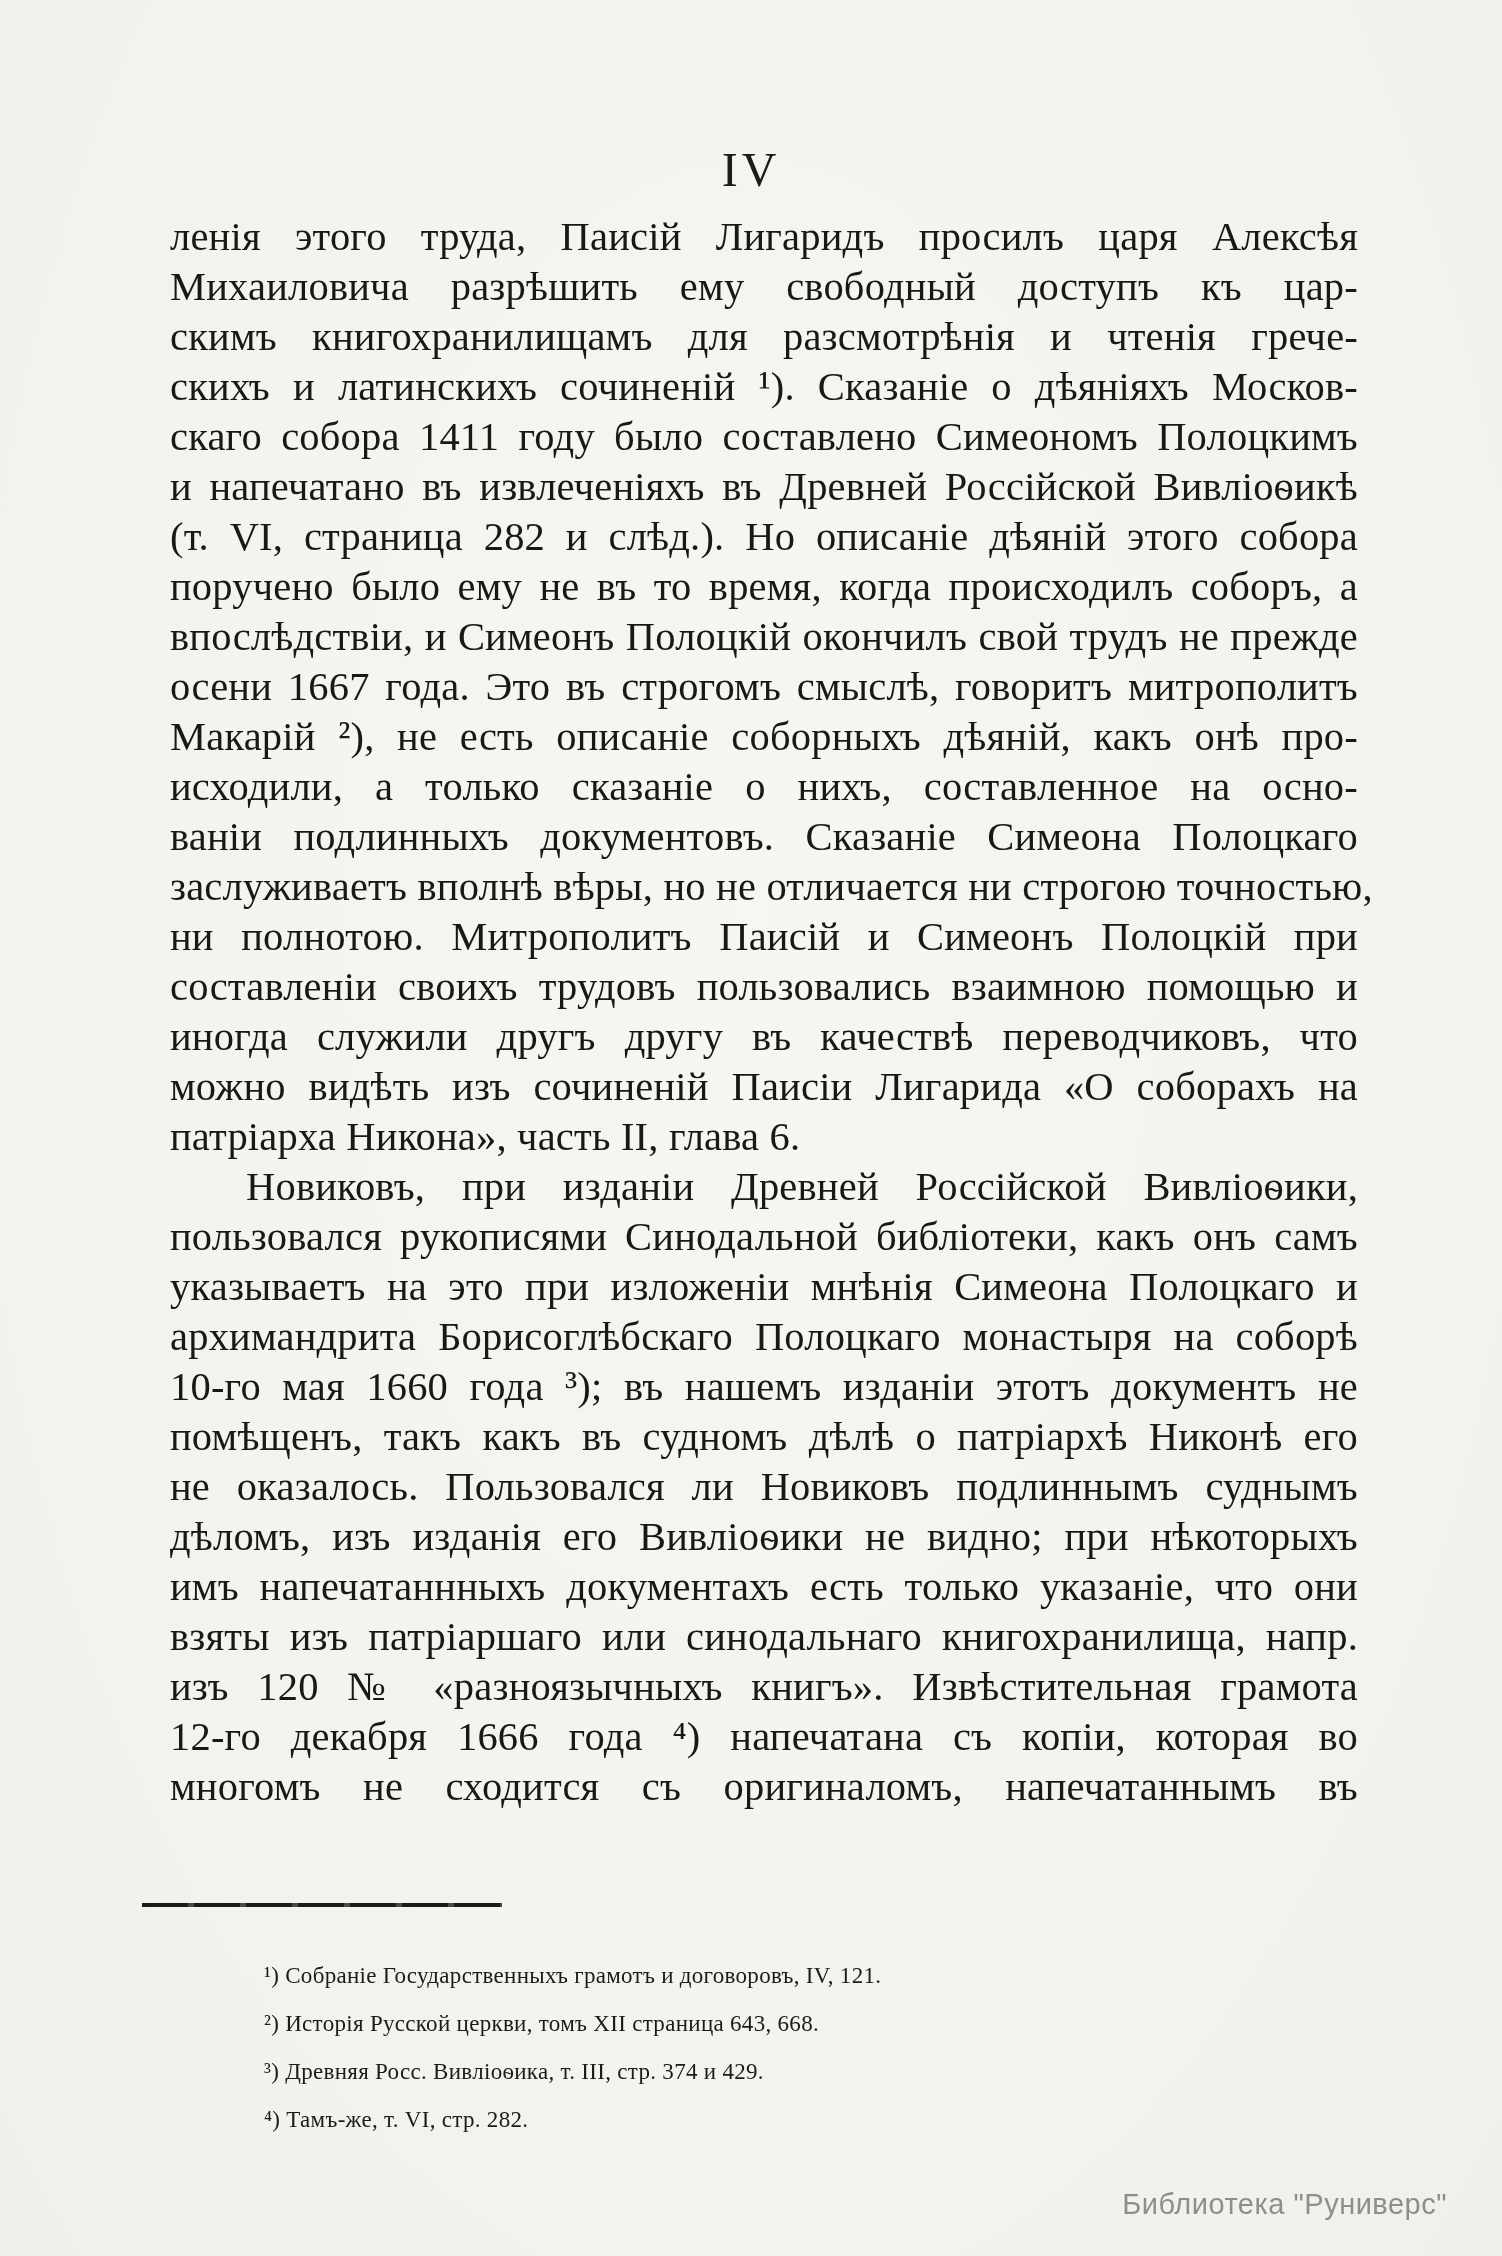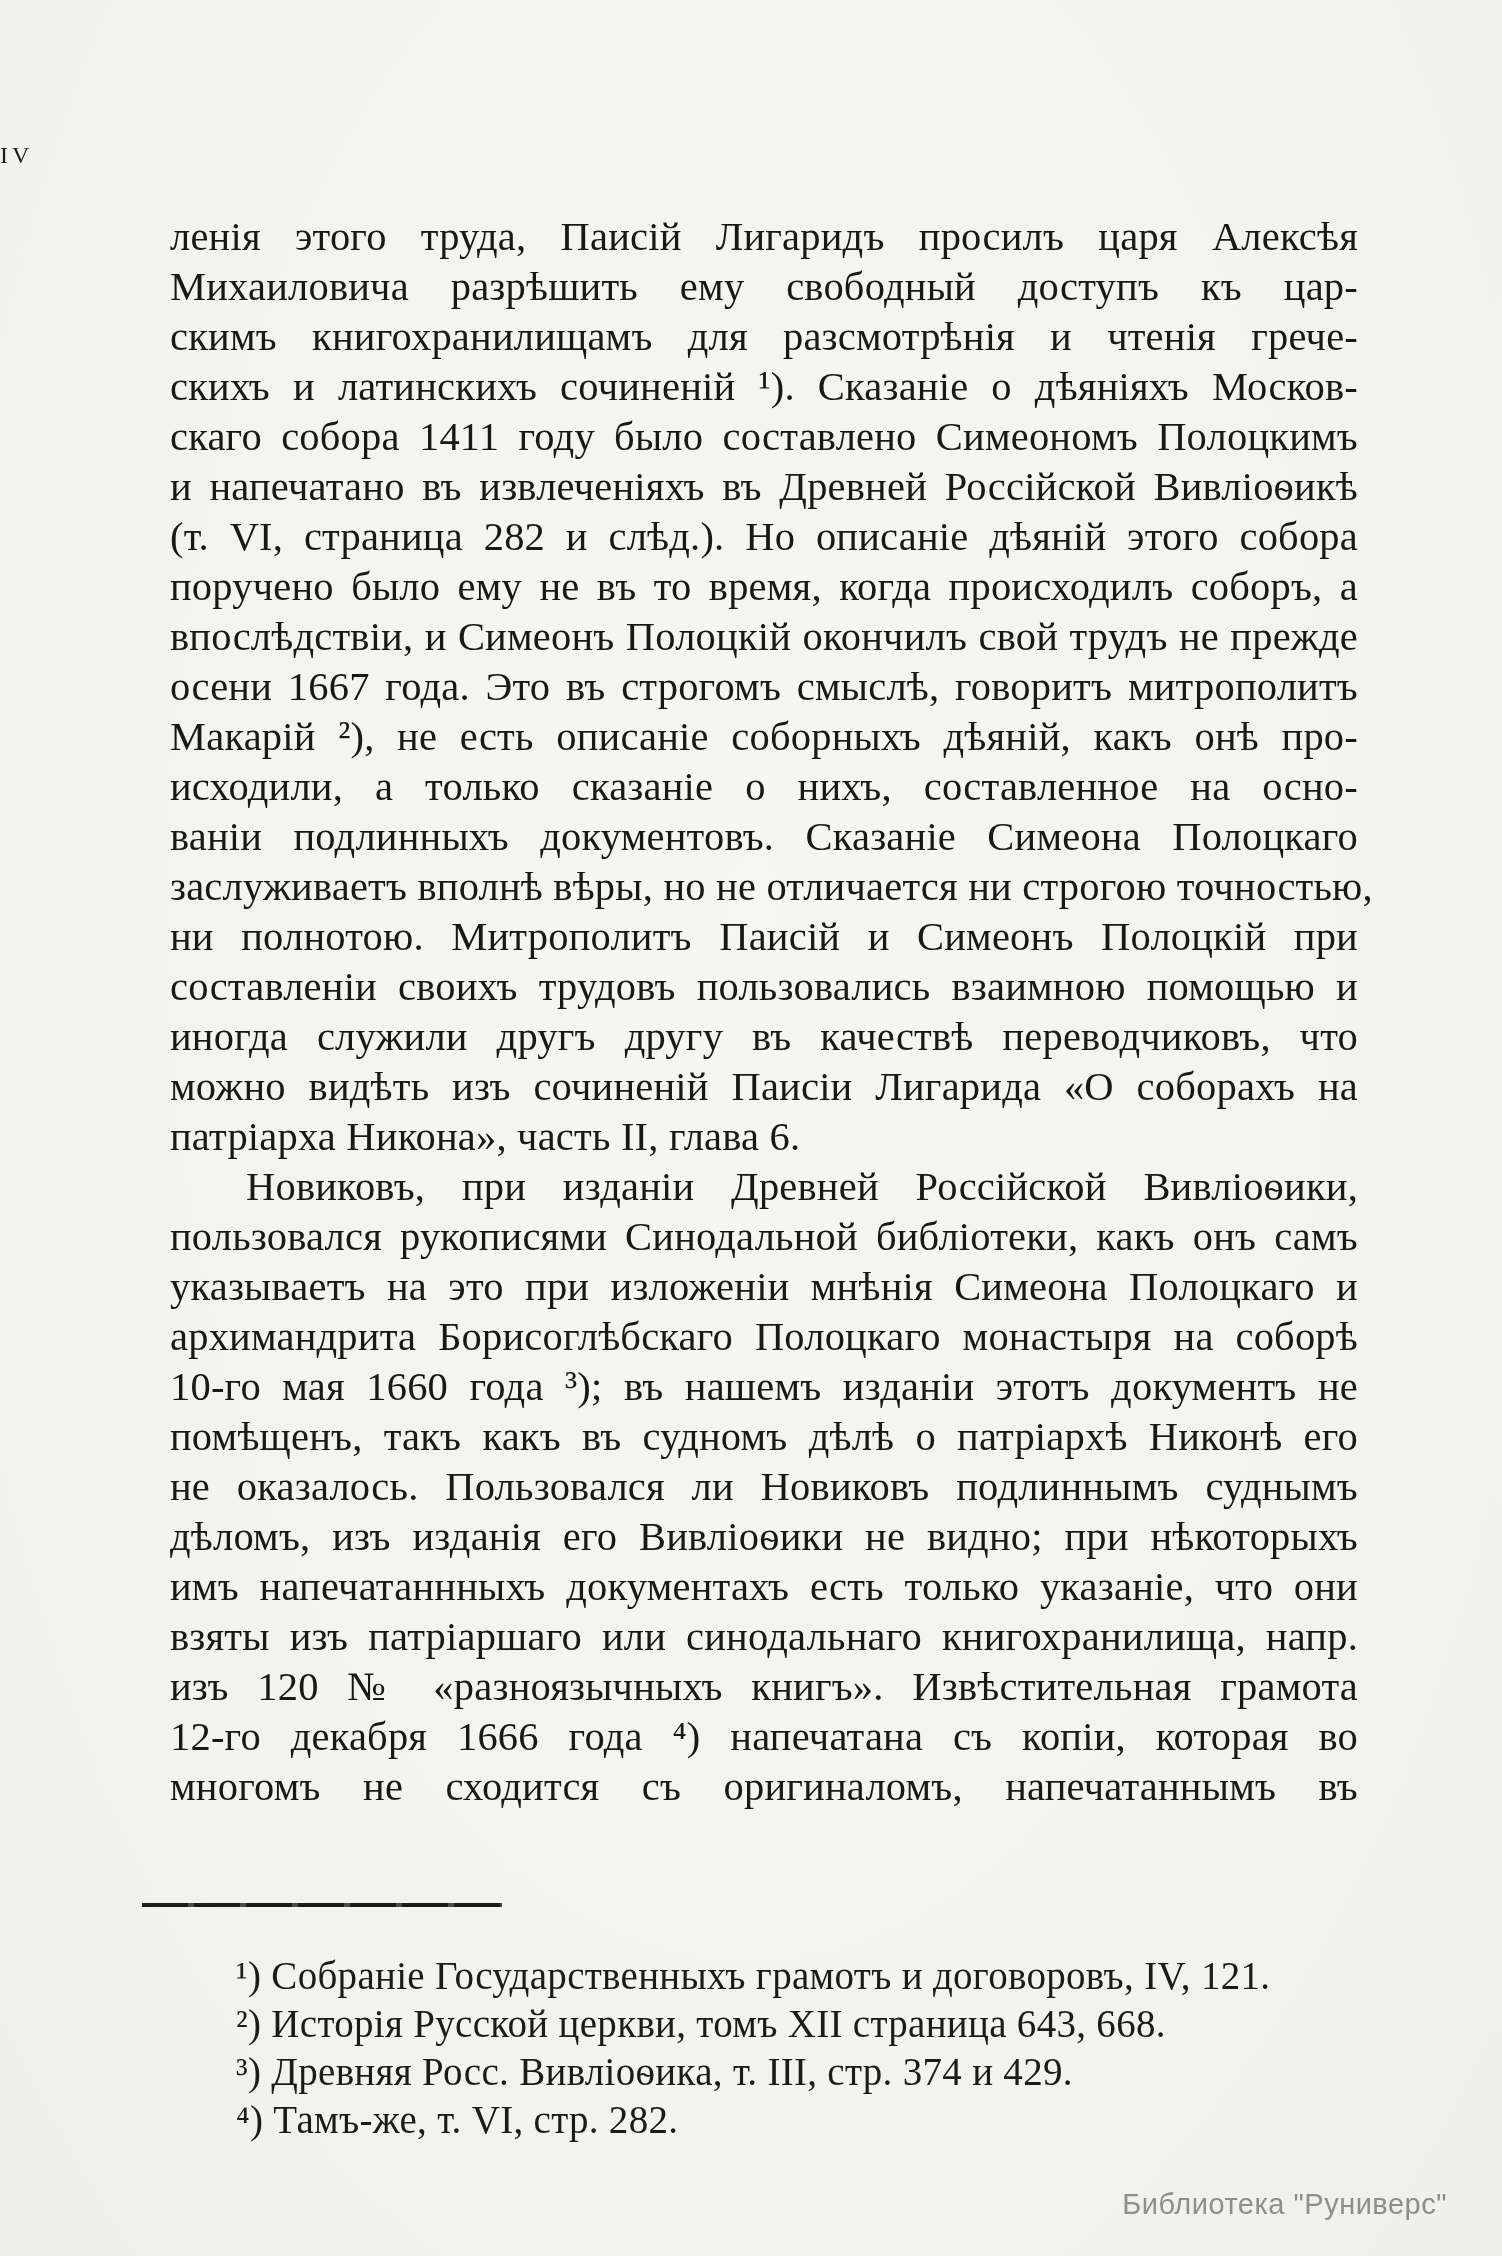--- a/index.html
+++ b/index.html
@@ -7,22 +7,22 @@
     position:relative;
     width:1502px; height:2256px;
     background:#f4f5f0;
     background-image: radial-gradient(ellipse at 50% 40%, #f6f7f2 0%, #f2f3ee 70%, #eef0e9 100%);
     font-family:"Liberation Serif","DejaVu Serif",serif;
     color:#181816;
     overflow:hidden;
   }
   .pagenum {
     position:absolute; top:142px; left:0; width:100%;
-    text-align:left;
-    font-size:24px; letter-spacing:4px;
+    text-align:center;
+    font-size:48px; letter-spacing:4px;
     color:#1c1c1a;
   }
   .body {
     position:absolute; top:212px; left:150px; width:1208px;
   }
   .para { margin:0; }
   .line {
     font-size:40.5px;
     line-height:50px; height:50px;
     letter-spacing:0.2px;
@@ -37,25 +37,26 @@
   }
   .para.indented .line:first-child { text-indent:76px; }
   .rule {
     position:absolute; top:1903px; left:142px; width:360px; height:4px;
     background: repeating-linear-gradient(90deg,#1b1b19 0 46px,#4a4a46 46px 52px);
   }
   .footnotes {
     position:absolute; top:1952px; left:236px; width:1060px;
   }
   .fline {
-    font-size:39px;
+    font-size:23px;
     line-height:48px; height:48px;
     letter-spacing:0.3px;
     white-space:nowrap;
     color:#1b1b19;
+    margin-left:28px;
   }
   .watermark {
     position:absolute; top:2188px; right:55px;
     font-family:"Liberation Sans","DejaVu Sans",sans-serif;
     font-size:29px;
     color:#8d8f8c;
     letter-spacing:0.5px;
   }
 </style>
 </head>

